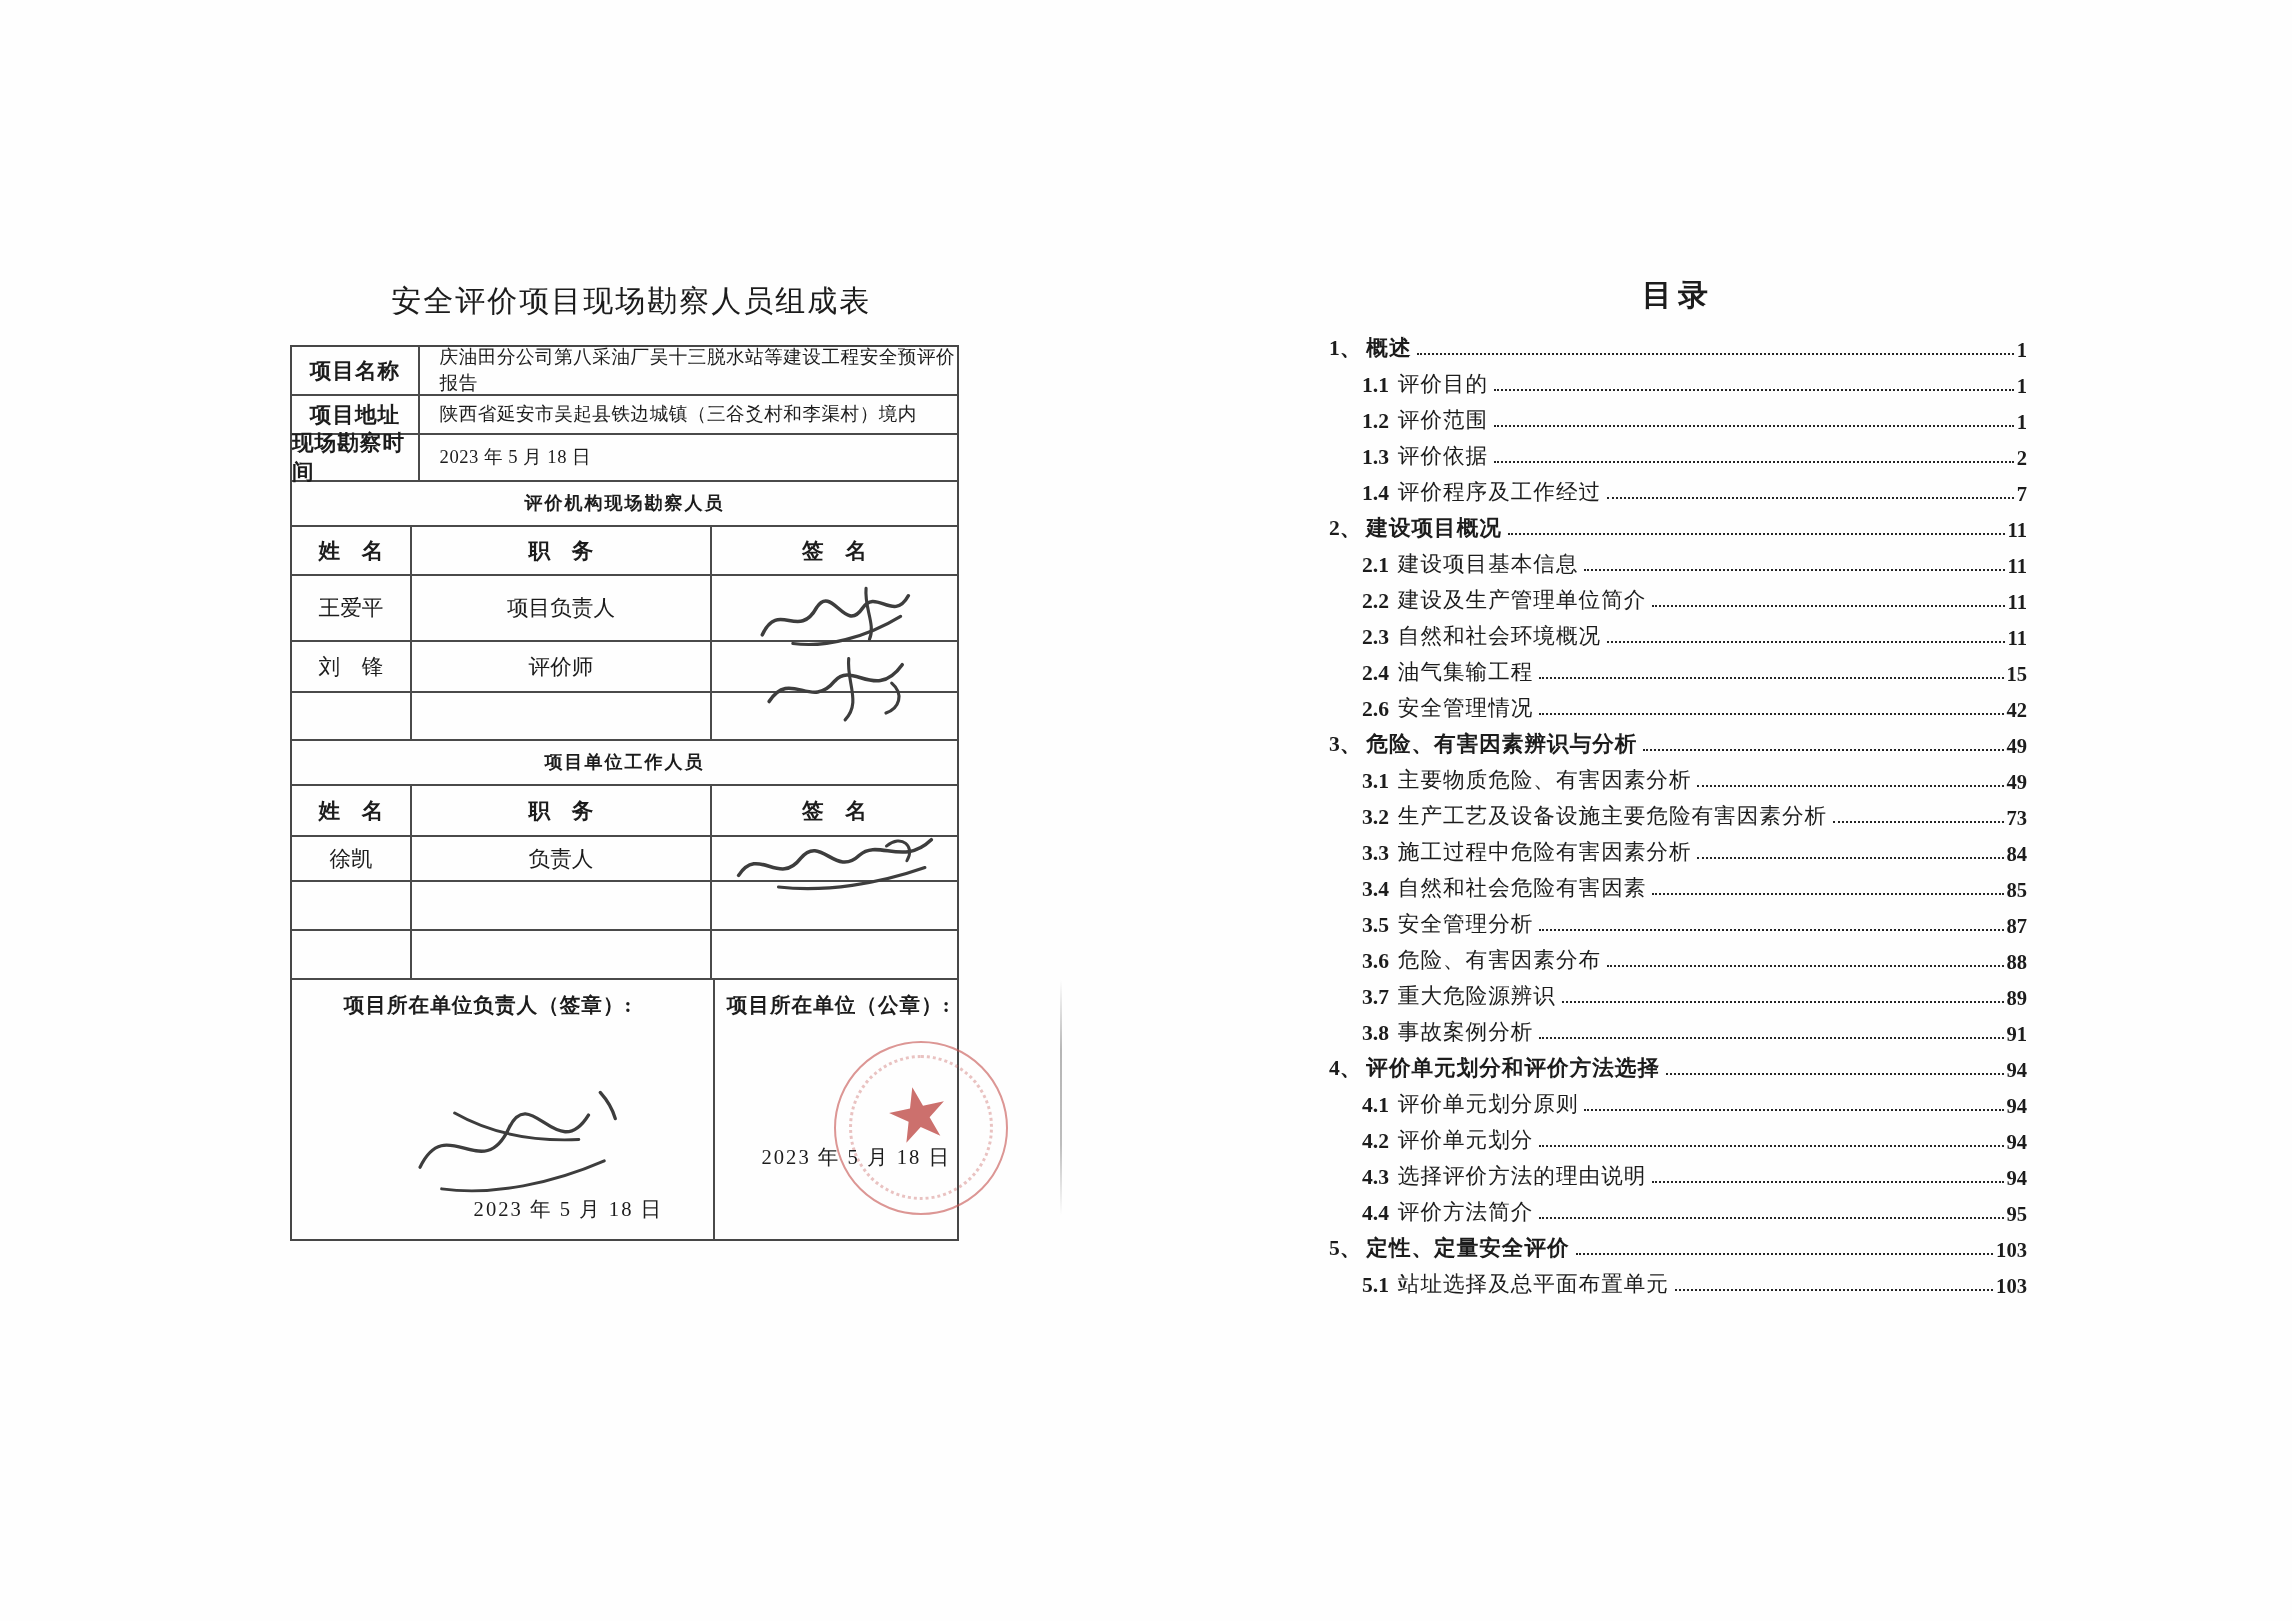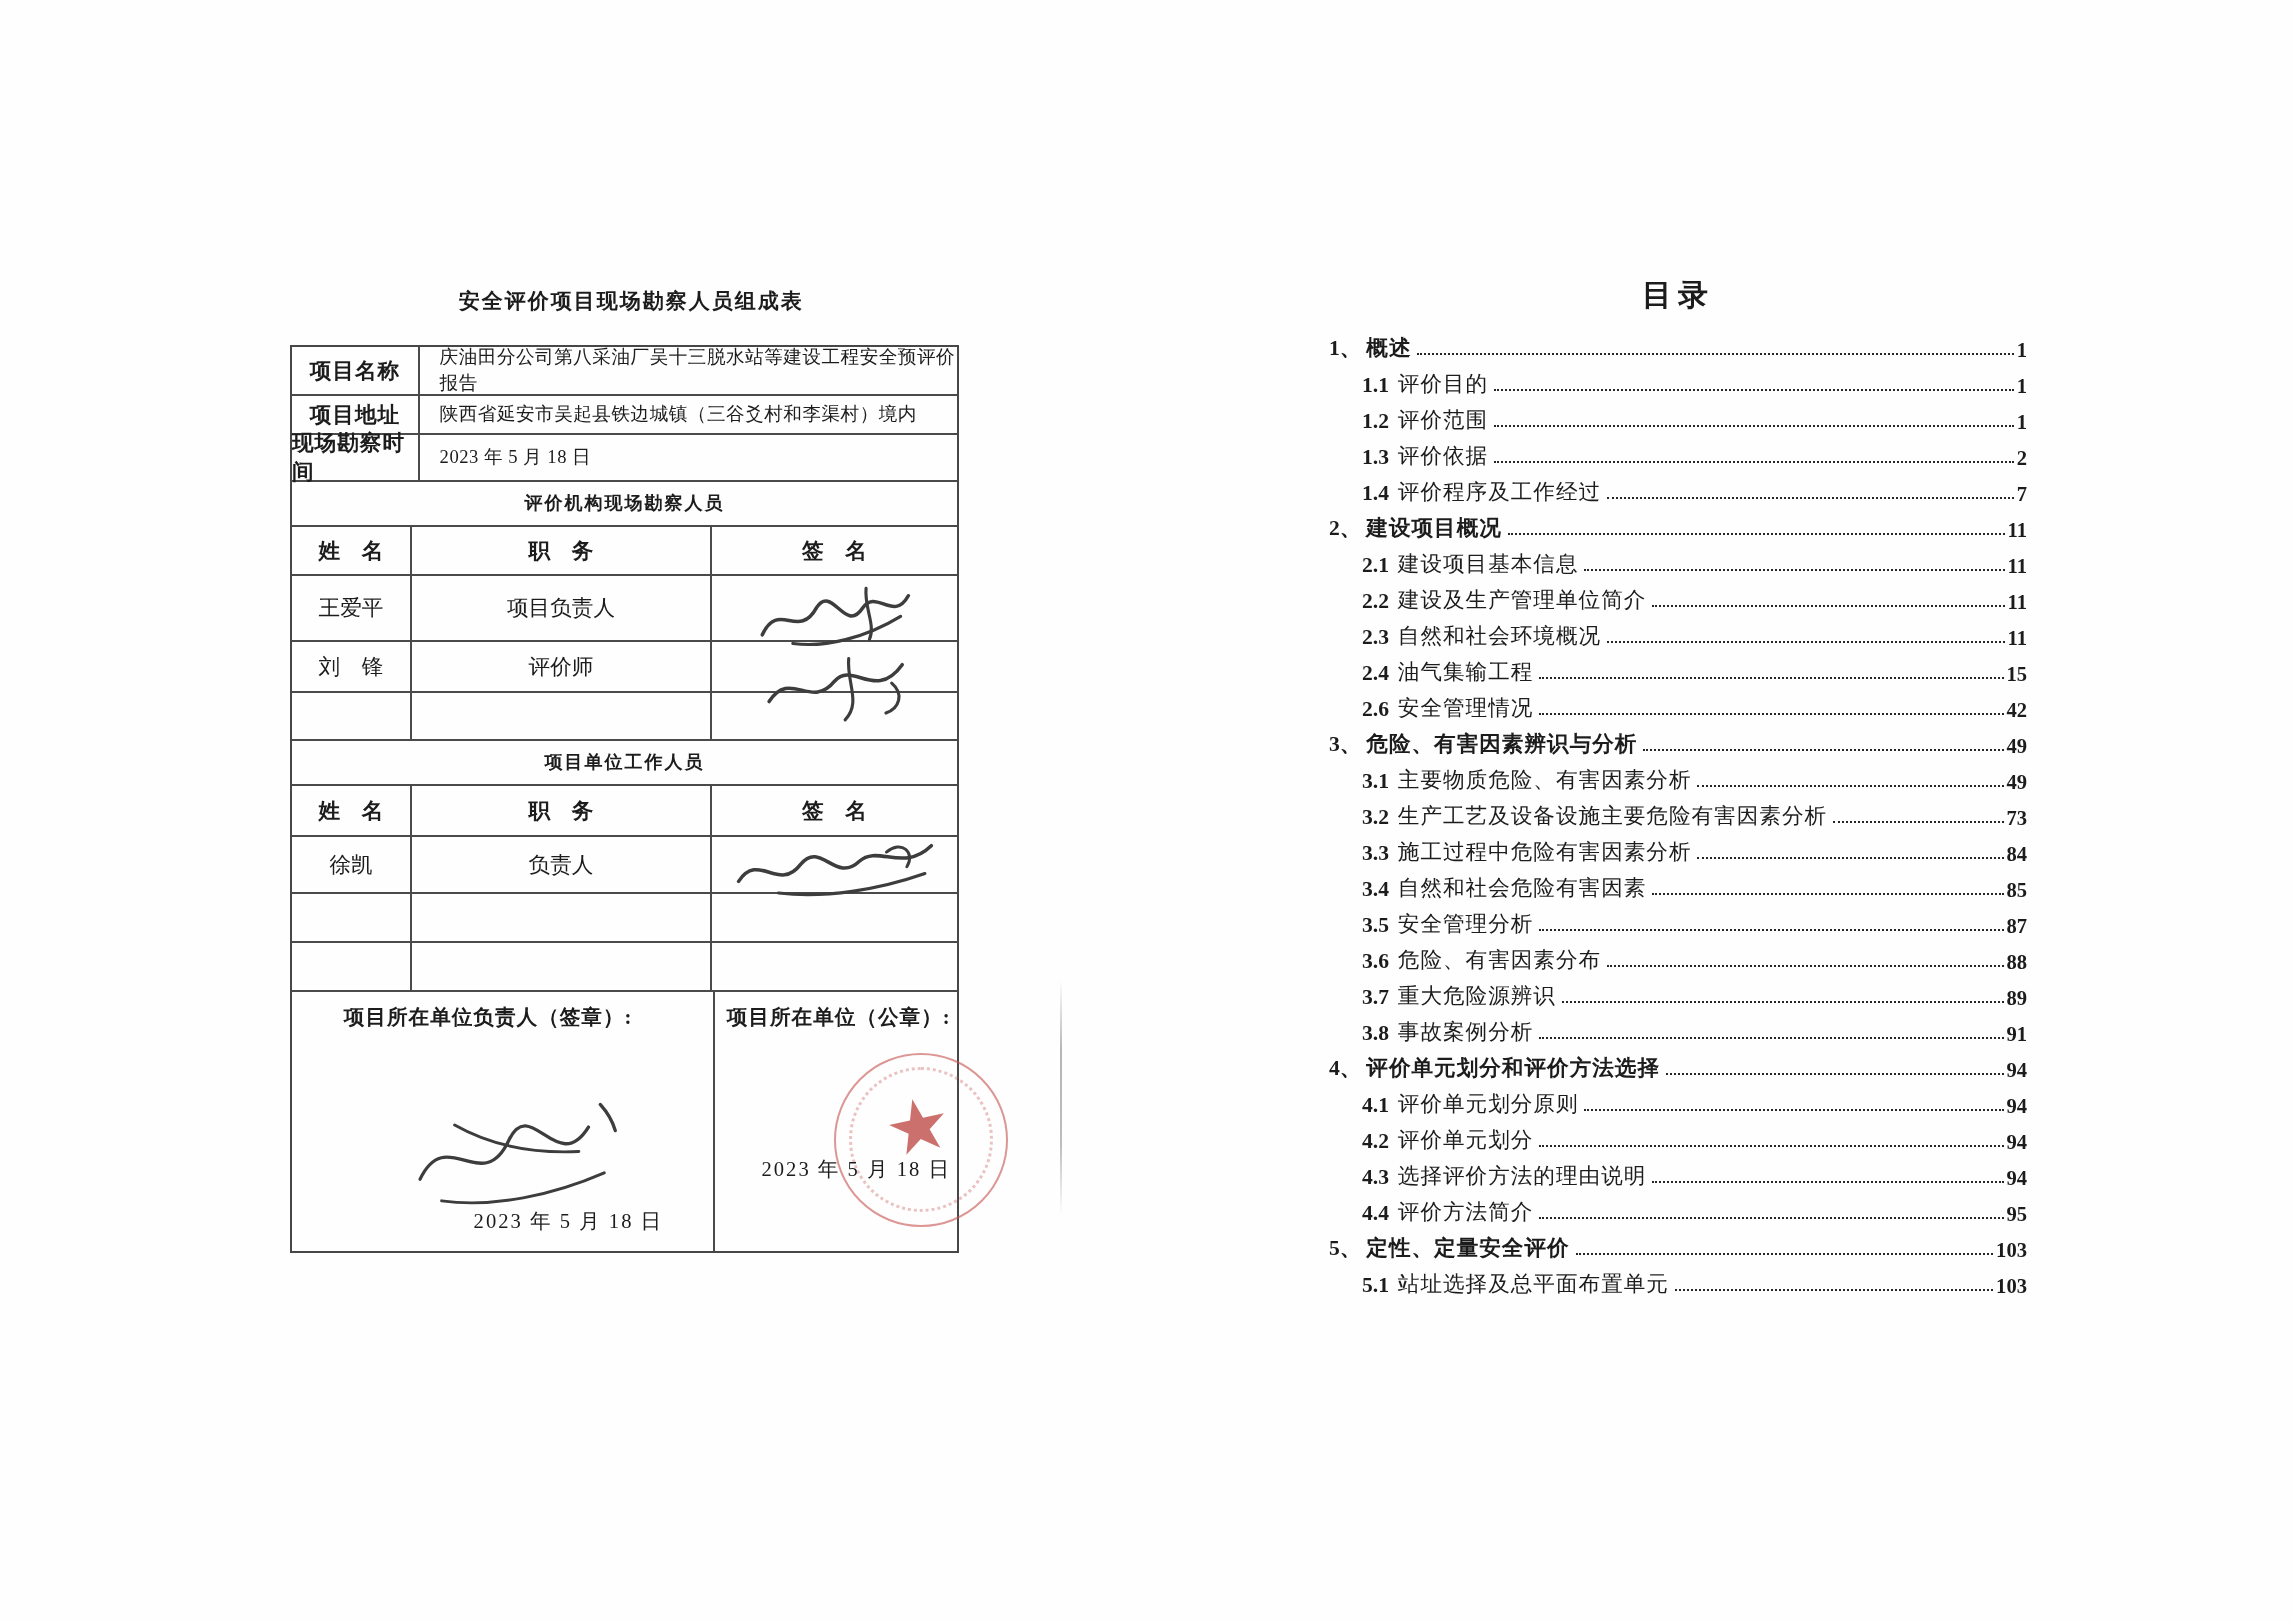--- a/index.html
+++ b/index.html
@@ -5,42 +5,42 @@
   html,body{margin:0;padding:0;}
   body{
     width:2293px;height:1621px;position:relative;overflow:hidden;
     background:#fefefe;color:#1c1c1c;
     font-family:"Liberation Serif","DejaVu Serif",serif;
   }
   
   .form-page{position:absolute;left:290px;top:282px;width:669px;}
   .form-title{
     text-align:center;font-family:"Liberation Sans","DejaVu Sans",sans-serif;
-    font-weight:bold;font-size:21px;letter-spacing:2px;margin:0 0 0 13.7px;height:37px;line-height:37px;
+    font-weight:normal;font-size:30px;letter-spacing:2px;margin:0 0 0 13.7px;height:37px;line-height:37px;
   }
   .form-table{
     margin-top:25.5px;border:2px solid #474747;box-sizing:border-box;width:669px;
     background:rgba(255,255,255,.4);
   }
   .tr{display:flex;border-bottom:2px solid #4a4a4a;box-sizing:border-box;position:relative;}
   .tr:last-child{border-bottom:none;}
   .td{box-sizing:border-box;display:flex;align-items:center;justify-content:center;
       font-size:21.6px;overflow:visible;position:relative;}
   .td + .td{border-left:2px solid #4a4a4a;}
   .lbl{font-weight:600;letter-spacing:1px;border-radius:11px;}
   .info .td.lbl{width:126px;flex:none;}
   .info .td.val{flex:1;justify-content:flex-start;padding-left:19.6px;font-size:18.6px;letter-spacing:0.5px;}
   .r1{height:49px}.r2{height:39px}.r3{height:47px}
   .band{height:45px}.band .td{flex:1;font-weight:700;font-size:18px;letter-spacing:2px;}
   .hdr{font-weight:600;}
   .c1{width:118px;flex:none;}
   .c2{width:300px;flex:none;}
   .c3{flex:1;}
   .r5{height:49px}.r6{height:66px}.r7{height:51px}.r8{height:48px}
-  .r10{height:51px}.r11{height:57px}.r12{height:49px}.r13{height:49px}
+  .r10{height:51px}.r11{height:45px}.r12{height:49px}.r13{height:49px}
   .r14{height:259px;}
   .sig-slot{display:flex;align-items:center;justify-content:center;width:100%;height:100%;}
   .sig-svg{overflow:visible;}
   .sigcell{flex:none;justify-content:flex-start;align-items:flex-start;flex-direction:column;position:relative;margin-left:40px;}
   .sigcell.left{width:341px;}
   .sigcell.right{flex:1;}
   .cell-label{font-size:20.6px;font-weight:600;padding:11.8px 0 0 11.8px;letter-spacing:1px;z-index:2;}
   .cell-date{position:absolute;font-size:20.6px;letter-spacing:2px;z-index:3;}
   .cell-date.dl{right:9.8px;bottom:15.7px;}
   .cell-date.dr{right:5.9px;top:163px;}

